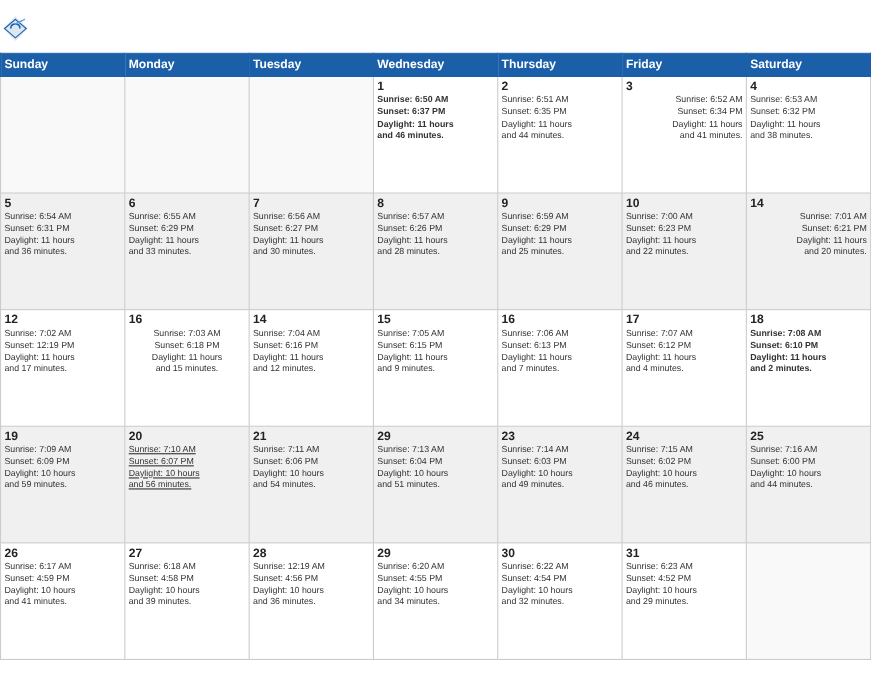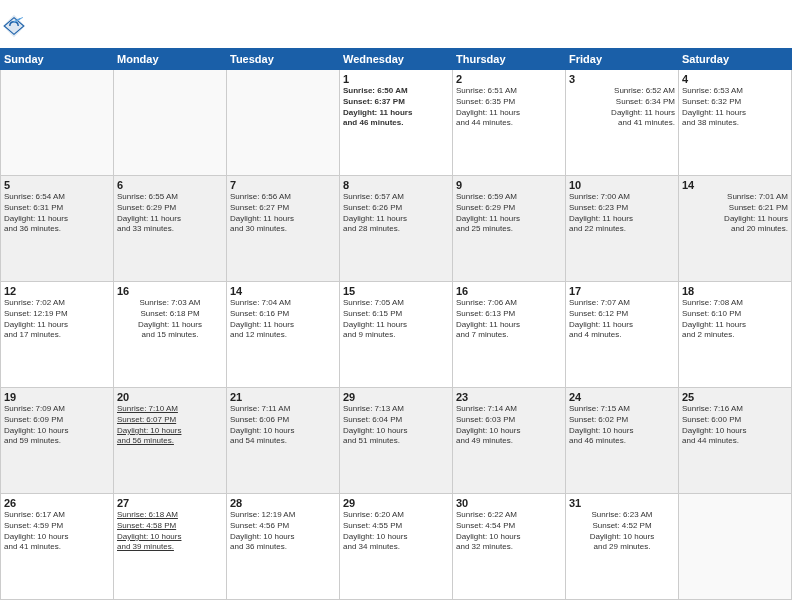--- a/index.html
+++ b/index.html
@@ -264,21 +264,21 @@
           </td>
           <td>
             <div class="day-number">17</div>
             <div class="day-info" style="white-space: pre-line;">Sunrise: 7:07 AM
 Sunset: 6:12 PM
 Daylight: 11 hours
 and 4 minutes.</div>
           </td>
           <td>
             <div class="day-number">18</div>
-            <div class="day-info" style="white-space: pre-line;">Sunrise: 7:08 AM
+            <div class="day-info" style="white-space: pre-line; font-weight: bold;">Sunrise: 7:08 AM
 Sunset: 6:10 PM
 Daylight: 11 hours
 and 2 minutes.</div>
           </td>
         </tr>
         <tr class="week-row">
           <td class="shaded">
             <div class="day-number">19</div>
             <div class="day-info" style="white-space: pre-line;">Sunrise: 7:09 AM
 Sunset: 6:09 PM
@@ -331,21 +331,21 @@
         <tr class="week-row">
           <td>
             <div class="day-number">26</div>
             <div class="day-info" style="white-space: pre-line;">Sunrise: 6:17 AM
 Sunset: 4:59 PM
 Daylight: 10 hours
 and 41 minutes.</div>
           </td>
           <td>
             <div class="day-number">27</div>
-            <div class="day-info" style="white-space: pre-line; text-decoration: underline;">Sunrise: 6:18 AM
+            <div class="day-info" style="white-space: pre-line;">Sunrise: 6:18 AM
 Sunset: 4:58 PM
 Daylight: 10 hours
 and 39 minutes.</div>
           </td>
           <td>
             <div class="day-number">28</div>
             <div class="day-info" style="white-space: pre-line;">Sunrise: 12:19 AM
 Sunset: 4:56 PM
 Daylight: 10 hours
 and 36 minutes.</div>
@@ -359,21 +359,21 @@
           </td>
           <td>
             <div class="day-number">30</div>
             <div class="day-info" style="white-space: pre-line;">Sunrise: 6:22 AM
 Sunset: 4:54 PM
 Daylight: 10 hours
 and 32 minutes.</div>
           </td>
           <td>
             <div class="day-number">31</div>
-            <div class="day-info" style="white-space: pre-line; text-align: center;">Sunrise: 6:23 AM
+            <div class="day-info" style="white-space: pre-line;">Sunrise: 6:23 AM
 Sunset: 4:52 PM
 Daylight: 10 hours
 and 29 minutes.</div>
           </td>
           <td class="empty"></td>
         </tr>
       </tbody>
   </table>
 </div>
 

